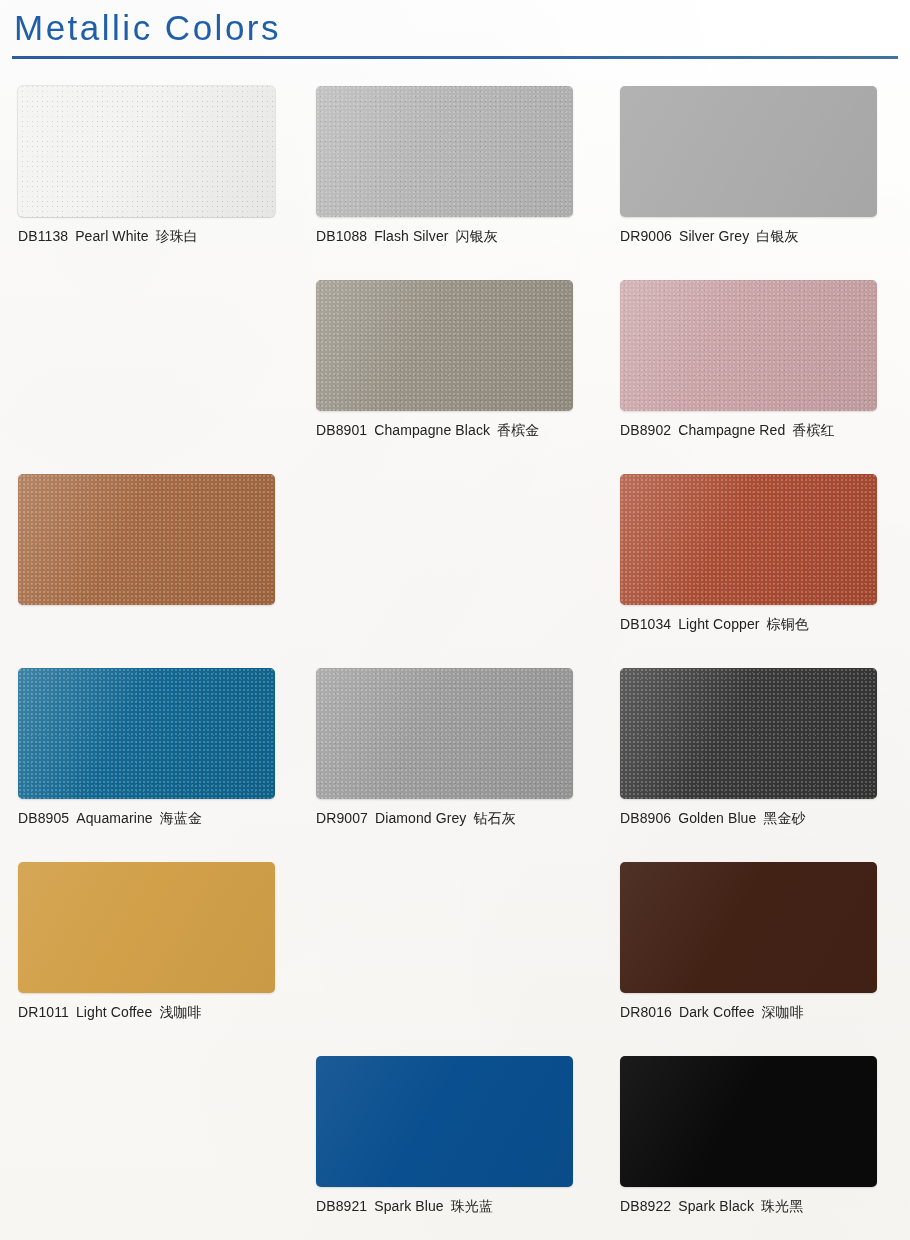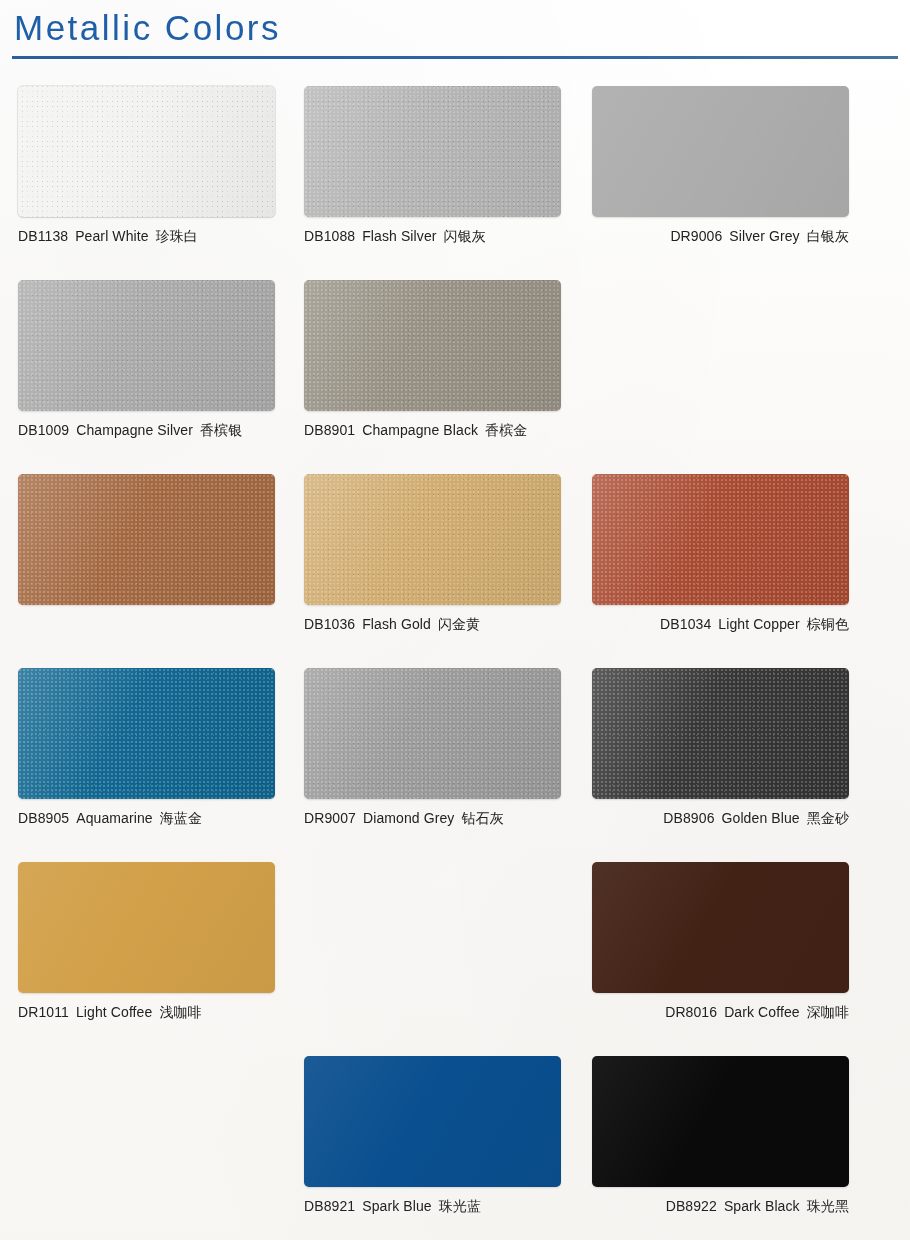--- a/index.html
+++ b/index.html
@@ -73,22 +73,22 @@
   .swatch-row {
     position: relative;
     height: 194px;
   }
   .swatch-cell {
     position: absolute;
     top: 0;
     width: 257px;
   }
   .swatch-cell.col-0 { left: 18px; }
-  .swatch-cell.col-1 { left: 304px; }
-  .swatch-cell.col-2 { left: 592px; text-align: right; }
+  .swatch-cell.col-1 { left: 316px; }
+  .swatch-cell.col-2 { left: 620px; }
 
   .swatch-chip {
     width: 257px;
     height: 131px;
     border-radius: 5px;
     position: relative;
     overflow: hidden;
     box-shadow: 0 1px 2px rgba(0,0,0,0.13);
   }
   
@@ -164,36 +164,32 @@
         <div class="swatch-cell col-1">
           <div class="swatch-chip metallic" style="background: rgb(180, 180, 181);"></div>
           <div class="swatch-caption"><span class="swatch-code">DB1088</span><span class="swatch-name-en">Flash Silver</span><span class="swatch-name-zh">闪银灰</span></div>
         </div>
         <div class="swatch-cell col-2">
           <div class="swatch-chip solid" style="background: rgb(173, 173, 173);"></div>
           <div class="swatch-caption"><span class="swatch-code">DR9006</span><span class="swatch-name-en">Silver Grey</span><span class="swatch-name-zh">白银灰</span></div>
         </div>
       </div>
       <div class="swatch-row">
-        <div class="swatch-cell col-0">
-          <div class="swatch-chip metallic" style="background: rgb(169, 169, 169);"></div>
-          <div class="swatch-caption"><span class="swatch-code">DB1009</span><span class="swatch-name-en">Champagne Silver</span><span class="swatch-name-zh">香槟银</span></div>
-        </div>
         <div class="swatch-cell col-1">
           <div class="swatch-chip metallic" style="background: rgb(150, 144, 131);"></div>
           <div class="swatch-caption"><span class="swatch-code">DB8901</span><span class="swatch-name-en">Champagne Black</span><span class="swatch-name-zh">香槟金</span></div>
         </div>
+        <div class="swatch-cell col-2">
+          <div class="swatch-chip metallic" style="background: rgb(200, 161, 164);"></div>
+          <div class="swatch-caption"><span class="swatch-code">DB8902</span><span class="swatch-name-en">Champagne Red</span><span class="swatch-name-zh">香槟红</span></div>
+        </div>
       </div>
       <div class="swatch-row">
         <div class="swatch-cell col-0">
           <div class="swatch-chip metallic" style="background: rgb(163, 103, 63);"></div>
-        </div>
-        <div class="swatch-cell col-1">
-          <div class="swatch-chip metallic" style="background: rgb(208, 171, 109);"></div>
-          <div class="swatch-caption"><span class="swatch-code">DB1036</span><span class="swatch-name-en">Flash Gold</span><span class="swatch-name-zh">闪金黄</span></div>
         </div>
         <div class="swatch-cell col-2">
           <div class="swatch-chip metallic" style="background: rgb(169, 73, 47);"></div>
           <div class="swatch-caption"><span class="swatch-code">DB1034</span><span class="swatch-name-en">Light Copper</span><span class="swatch-name-zh">棕铜色</span></div>
         </div>
       </div>
       <div class="swatch-row">
         <div class="swatch-cell col-0">
           <div class="swatch-chip metallic" style="background: rgb(13, 101, 144);"></div>
           <div class="swatch-caption"><span class="swatch-code">DB8905</span><span class="swatch-name-en">Aquamarine</span><span class="swatch-name-zh">海蓝金</span></div>

